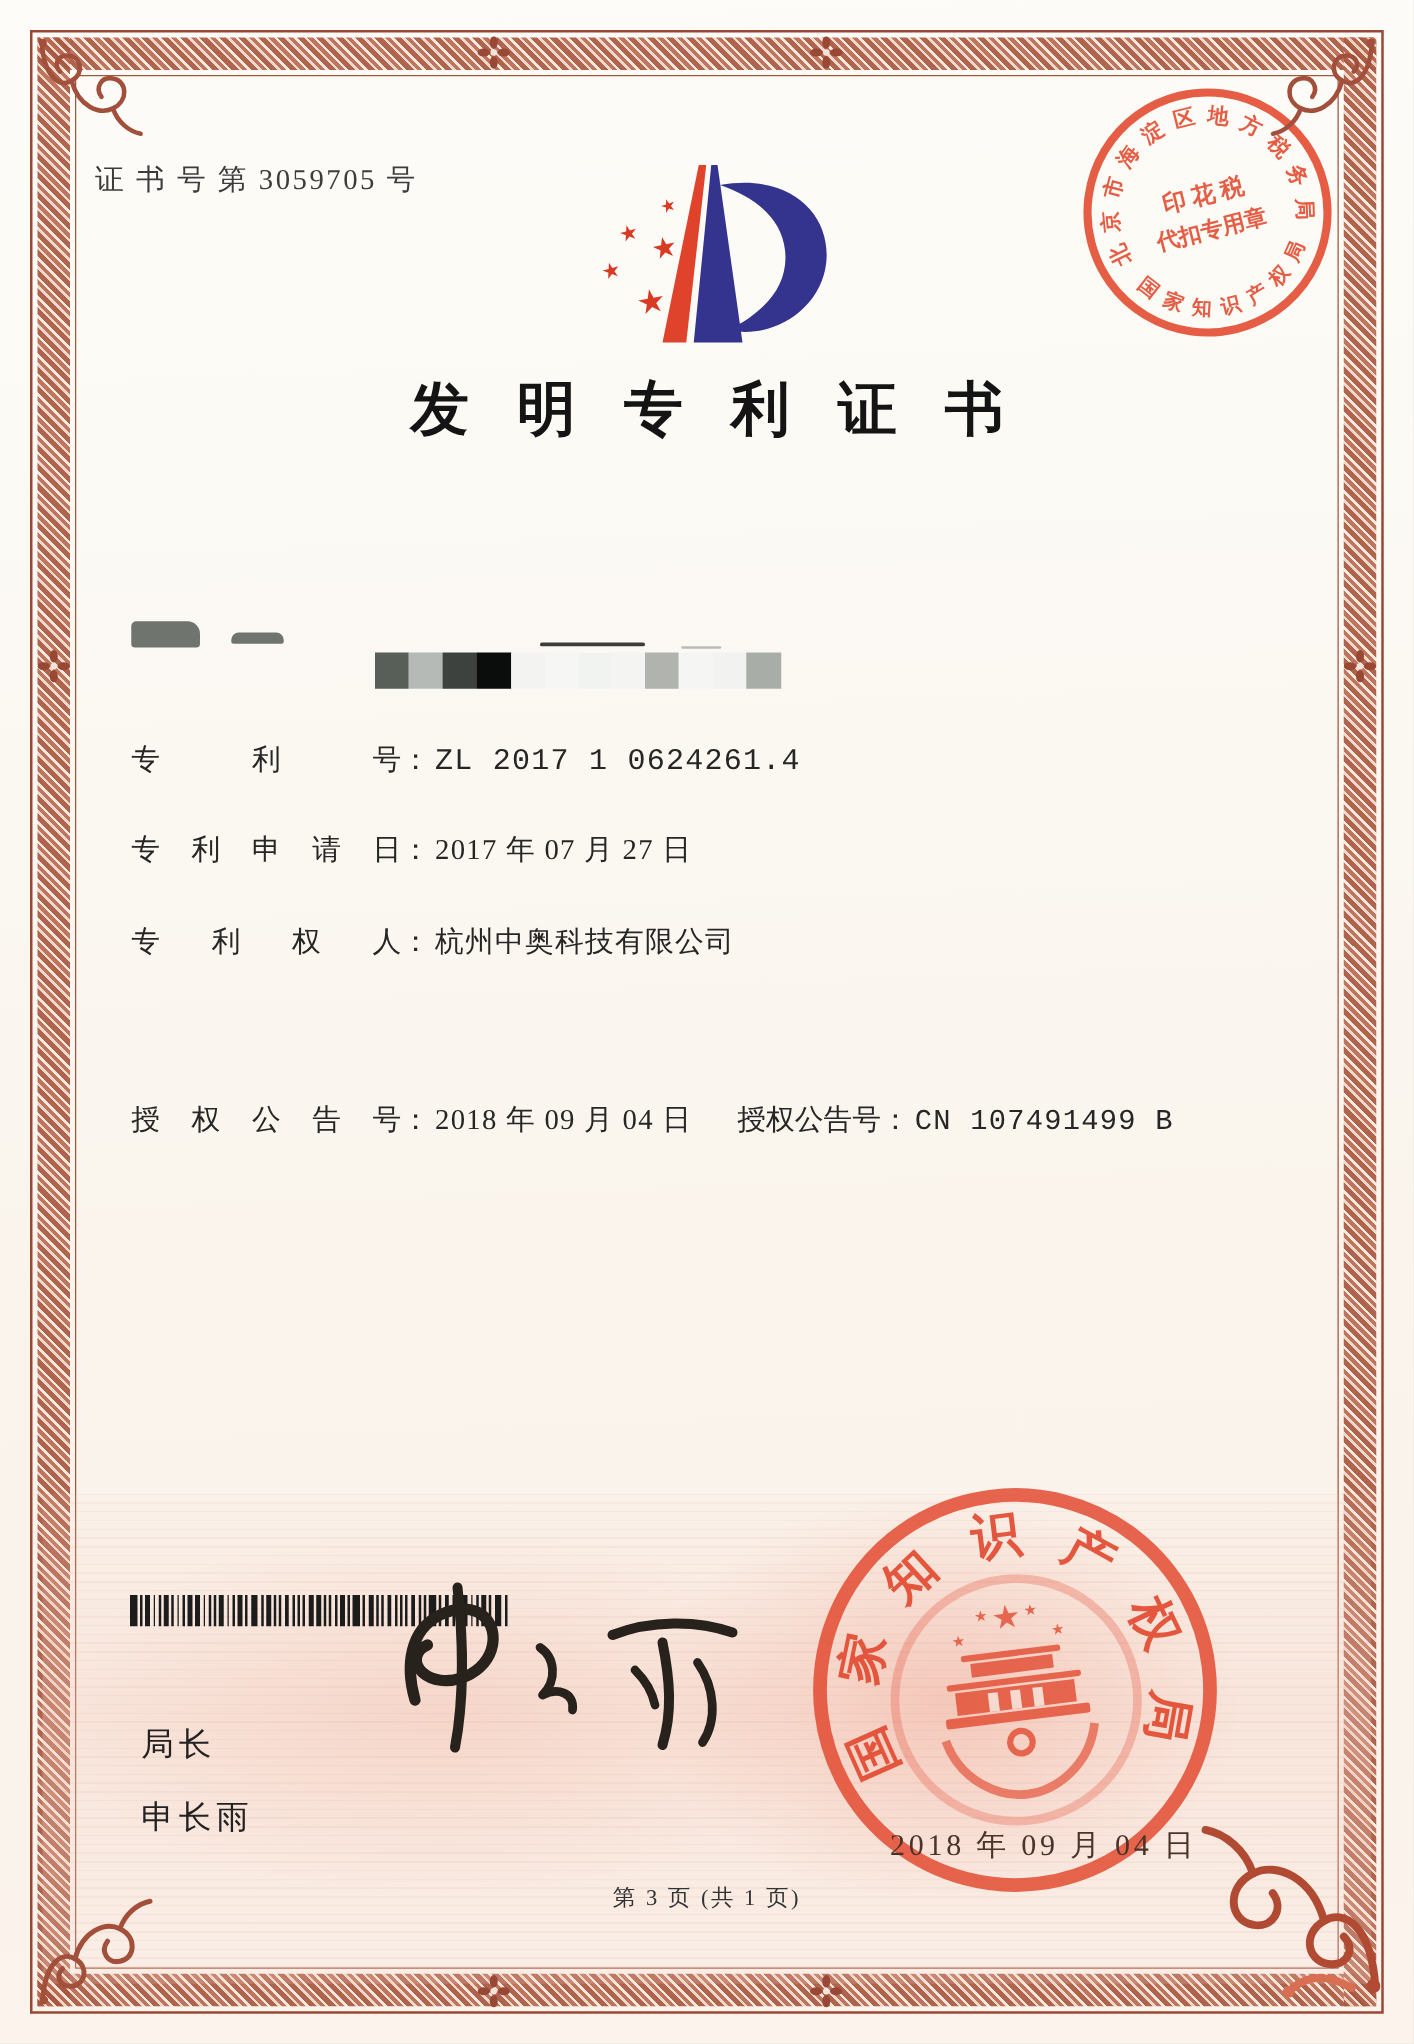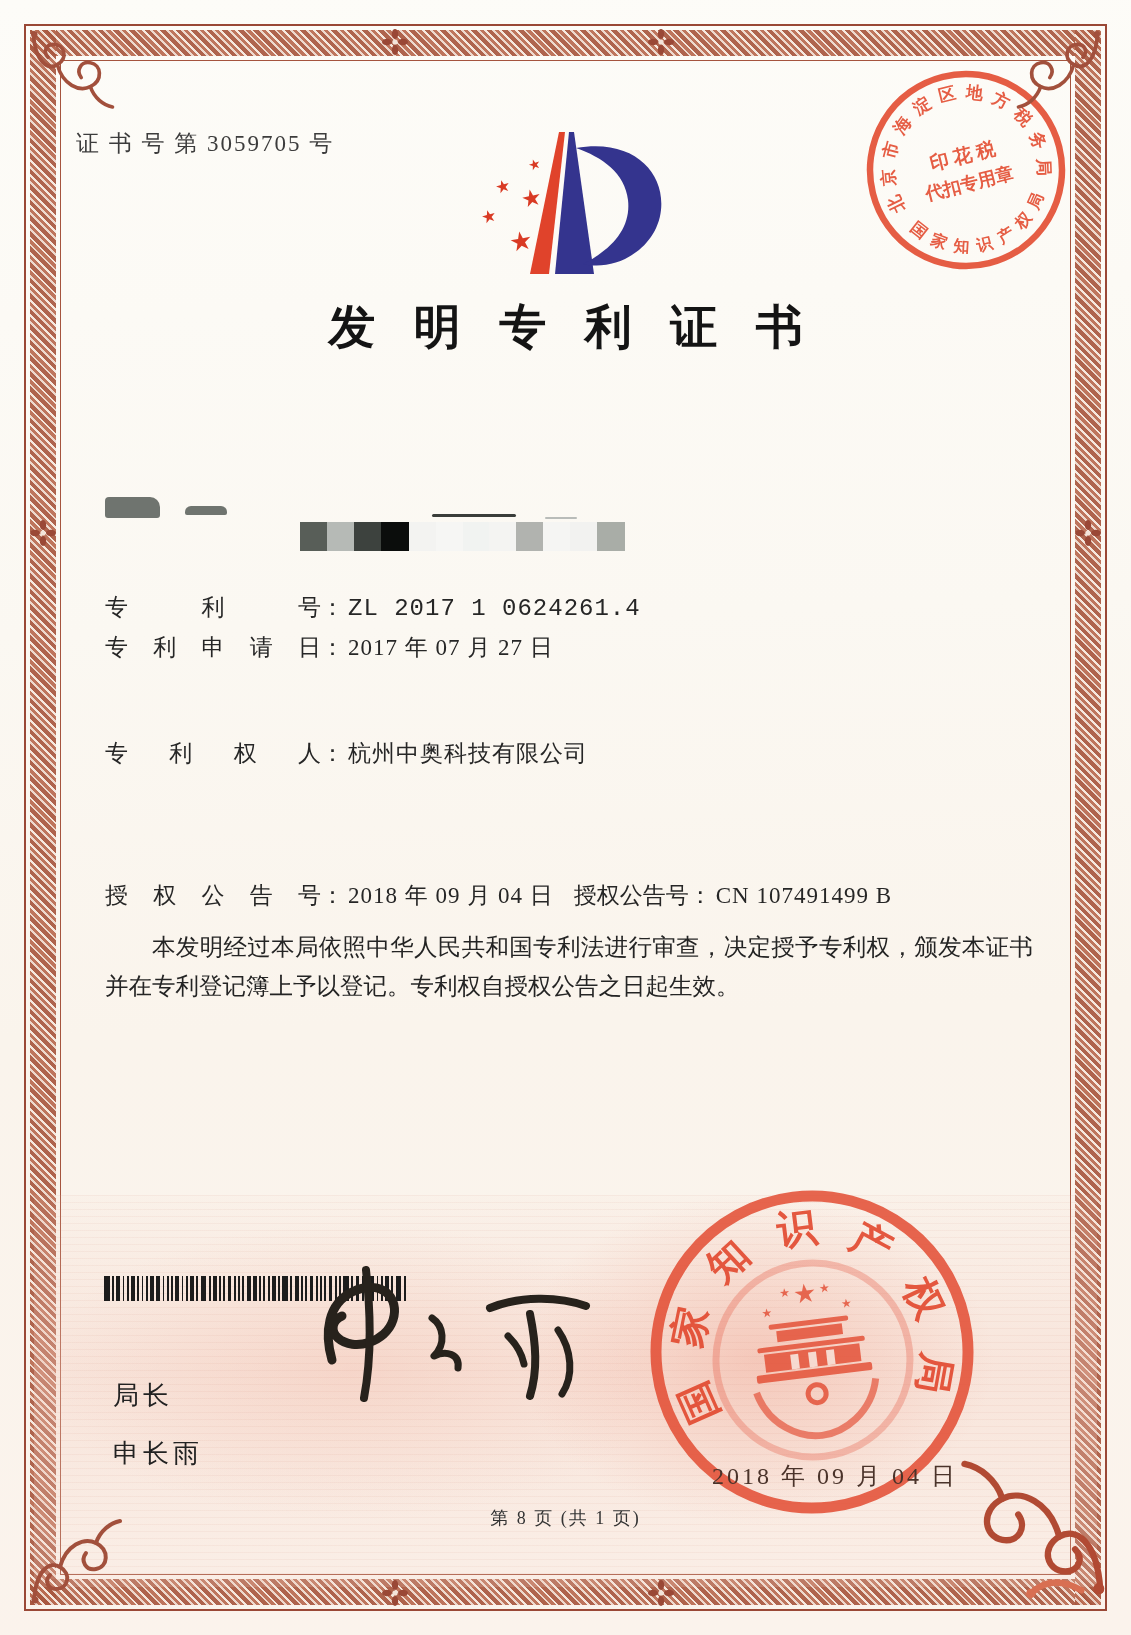--- a/index.html
+++ b/index.html
@@ -32,21 +32,21 @@
   .cert-no{position:absolute;left:76px;top:128px;font-size:23px;letter-spacing:2px;color:#3c3c3c;z-index:2;}
   .logo{position:absolute;left:435px;top:124px;width:262px;height:168px;z-index:2;}
   .stamp-wrap{position:absolute;left:858px;top:62px;width:216px;height:216px;z-index:3;transform:rotate(-14deg);opacity:.92;}
   .title{position:absolute;left:0;right:0;top:296px;text-align:center;font-size:47px;font-weight:bold;
          letter-spacing:.82em;padding-left:.82em;color:#141414;z-index:2;}
   
   .frow{position:absolute;left:105px;font-size:23px;color:#262626;z-index:2;white-space:nowrap;}
   .flabel{display:inline-block;width:216px;text-align:justify;text-align-last:justify;vertical-align:top;}
   .fcolon{display:inline-block;margin:0 4px 0 0;}
   .fvalue{letter-spacing:1px;}
-  .pair2{margin-left:20px;}
+  .pair2{margin-left:36px;font-family:Liberation Mono, monospace;}
   .redaction{position:absolute;left:0;top:0;z-index:2;}
   .redaction-blocks span{display:inline-block;height:29px;vertical-align:top;}
   .rem{position:absolute;background:#6f746f;border-radius:2px;}
   
   .body-text{position:absolute;left:105px;top:928px;width:928px;z-index:2;font-size:23.5px;line-height:39px;
              text-align:justify;color:#242424;}
   .body-text p{margin:0;text-indent:2em;}
   
   .barcode{position:absolute;left:104px;top:1276px;height:25px;z-index:2;font-size:0;}
   .bar{display:inline-block;height:100%;background:#1c1c1c;}
@@ -211,35 +211,34 @@
     <div class="rem" style="left:185px;top:506px;width:42px;height:9px;border-radius:6px 6px 2px 2px;"></div>
     <div class="rem" style="left:432px;top:514px;width:84px;height:3px;background:#3a3d3a;"></div>
     <div class="rem" style="left:545px;top:517px;width:32px;height:2px;background:#b9bcb9;"></div>
     <div class="redaction-blocks" style="position:absolute;left:300px;top:522px;white-space:nowrap;"><span style="width: 27px; background: rgb(88, 94, 88);"></span><span style="width: 27px; background: rgb(182, 186, 182);"></span><span style="width: 27px; background: rgb(61, 66, 62);"></span><span style="width: 28px; background: rgb(11, 13, 12);"></span><span style="width: 27px; background: rgb(243, 243, 241);"></span><span style="width: 27px; background: rgb(246, 246, 244);"></span><span style="width: 26px; background: rgb(241, 243, 241);"></span><span style="width: 27px; background: rgb(244, 244, 242);"></span><span style="width: 27px; background: rgb(177, 179, 175);"></span><span style="width: 27px; background: rgb(245, 245, 243);"></span><span style="width: 27px; background: rgb(242, 242, 240);"></span><span style="width: 28px; background: rgb(169, 173, 167);"></span></div>
   </div>
 
   <div class="frow" style="top:592px;">
     <span class="flabel">专利号</span><span class="fcolon">：</span><span class="fvalue" style="font-family:'Liberation Mono','DejaVu Sans Mono',monospace;font-size:24px;">ZL 2017 1 0624261.4</span>
   </div>
 
-  <div class="frow" style="top:632px;">
+  <div class="frow" style="top:664px;">
     <span class="flabel">专利申请日</span><span class="fcolon">：</span><span class="fvalue">2017 年 07 月 27 日</span>
   </div>
 
   <div class="frow" style="top:738px;">
     <span class="flabel">专利权人</span><span class="fcolon">：</span><span class="fvalue">杭州中奥科技有限公司</span>
   </div>
 
 
   <div class="frow" style="top:880px;">
     <span class="flabel">授权公告号</span><span class="fcolon">：</span><span class="fvalue">2018 年 09 月 04 日</span><span class="pair2"><span>授权公告号</span><span class="fcolon">：</span><span class="fvalue">CN 107491499 B</span></span>
   </div>
 
   <div class="body-text">
-    <p>本发明经过本局依照中华人民共和国专利法进行审查，决定授予专利权，颁发本证书并在专利登记簿上予以登记。专利权自授权公告之日起生效。</p>
   </div>
 
   <div class="barcode"><span class="bar" style="width: 5.7px; margin-right: 2.4px;"></span><span class="bar" style="width: 1.9px; margin-right: 2.4px;"></span><span class="bar" style="width: 3.8px; margin-right: 2.4px;"></span><span class="bar" style="width: 1.9px; margin-right: 2.4px;"></span><span class="bar" style="width: 1.9px; margin-right: 2.4px;"></span><span class="bar" style="width: 3.8px; margin-right: 2.4px;"></span><span class="bar" style="width: 1.9px; margin-right: 2.4px;"></span><span class="bar" style="width: 1.9px; margin-right: 2.4px;"></span><span class="bar" style="width: 1.9px; margin-right: 2.4px;"></span><span class="bar" style="width: 3.8px; margin-right: 2.4px;"></span><span class="bar" style="width: 3.8px; margin-right: 2.4px;"></span><span class="bar" style="width: 1.9px; margin-right: 2.4px;"></span><span class="bar" style="width: 1.9px; margin-right: 2.4px;"></span><span class="bar" style="width: 1.9px; margin-right: 2.4px;"></span><span class="bar" style="width: 3.8px; margin-right: 2.4px;"></span><span class="bar" style="width: 1.9px; margin-right: 2.4px;"></span><span class="bar" style="width: 1.9px; margin-right: 2.4px;"></span><span class="bar" style="width: 3.8px; margin-right: 2.4px;"></span><span class="bar" style="width: 1.9px; margin-right: 2.4px;"></span><span class="bar" style="width: 5.7px; margin-right: 2.4px;"></span><span class="bar" style="width: 1.9px; margin-right: 2.4px;"></span><span class="bar" style="width: 3.8px; margin-right: 2.4px;"></span><span class="bar" style="width: 1.9px; margin-right: 2.4px;"></span><span class="bar" style="width: 1.9px; margin-right: 2.4px;"></span><span class="bar" style="width: 3.8px; margin-right: 2.4px;"></span><span class="bar" style="width: 1.9px; margin-right: 2.4px;"></span><span class="bar" style="width: 1.9px; margin-right: 2.4px;"></span><span class="bar" style="width: 1.9px; margin-right: 2.4px;"></span><span class="bar" style="width: 3.8px; margin-right: 2.4px;"></span><span class="bar" style="width: 3.8px; margin-right: 2.4px;"></span><span class="bar" style="width: 1.9px; margin-right: 2.4px;"></span><span class="bar" style="width: 1.9px; margin-right: 2.4px;"></span><span class="bar" style="width: 1.9px; margin-right: 2.4px;"></span><span class="bar" style="width: 3.8px; margin-right: 2.4px;"></span><span class="bar" style="width: 1.9px; margin-right: 2.4px;"></span><span class="bar" style="width: 5.7px; margin-right: 2.4px;"></span><span class="bar" style="width: 1.9px; margin-right: 2.4px;"></span><span class="bar" style="width: 3.8px; margin-right: 2.4px;"></span><span class="bar" style="width: 1.9px; margin-right: 2.4px;"></span><span class="bar" style="width: 1.9px; margin-right: 2.4px;"></span><span class="bar" style="width: 3.8px; margin-right: 2.4px;"></span><span class="bar" style="width: 1.9px; margin-right: 2.4px;"></span><span class="bar" style="width: 1.9px; margin-right: 2.4px;"></span><span class="bar" style="width: 1.9px; margin-right: 2.4px;"></span><span class="bar" style="width: 3.8px; margin-right: 2.4px;"></span><span class="bar" style="width: 1.9px; margin-right: 2.4px;"></span><span class="bar" style="width: 1.9px; margin-right: 2.4px;"></span><span class="bar" style="width: 5.7px; margin-right: 2.4px;"></span><span class="bar" style="width: 1.9px; margin-right: 2.4px;"></span><span class="bar" style="width: 3.8px; margin-right: 2.4px;"></span><span class="bar" style="width: 1.9px; margin-right: 2.4px;"></span><span class="bar" style="width: 1.9px; margin-right: 2.4px;"></span><span class="bar" style="width: 3.8px; margin-right: 2.4px;"></span><span class="bar" style="width: 1.9px; margin-right: 2.4px;"></span><span class="bar" style="width: 1.9px; margin-right: 2.4px;"></span><span class="bar" style="width: 3.8px; margin-right: 2.4px;"></span><span class="bar" style="width: 1.9px; margin-right: 2.4px;"></span><span class="bar" style="width: 5.7px; margin-right: 2.4px;"></span><span class="bar" style="width: 1.9px; margin-right: 2.4px;"></span></div>
 
   <div class="director-label">局长</div>
   <div class="director-name">申长雨</div>
 
   <svg class="sig" viewBox="0 0 310 145">
     <g fill="none" stroke="#27221c" stroke-linecap="round" stroke-linejoin="round">
       <path stroke-width="9" d="M40,98 C32,70 36,42 60,30 C90,16 108,36 101,58 C94,80 62,90 46,76 C38,69 40,58 50,54"></path>
@@ -279,15 +278,15 @@
         <rect x="-4" y="-8" width="8" height="15" fill="#f6ddd4"></rect>
         <rect x="14" y="-8" width="8" height="15" fill="#f6ddd4"></rect>
         <rect x="-58" y="9" width="116" height="8" rx="2"></rect>
         <circle cy="34" r="9" fill="none" stroke="#e2482e" stroke-width="5"></circle>
         <path d="M-60,26 C-52,60 -22,76 0,76 C22,76 52,60 60,26" fill="none" stroke="#e2482e" stroke-width="7" opacity=".8"></path>
       </g>
     </svg>
   </div>
   <div class="seal-date">2018 年 09 月 04 日</div>
 
-  <div class="footer">第 8 页 (共 1 页)</div>
+  <div class="footer">第 3 页 (共 1 页)</div>
 
 </div>
 
 </body></html>

